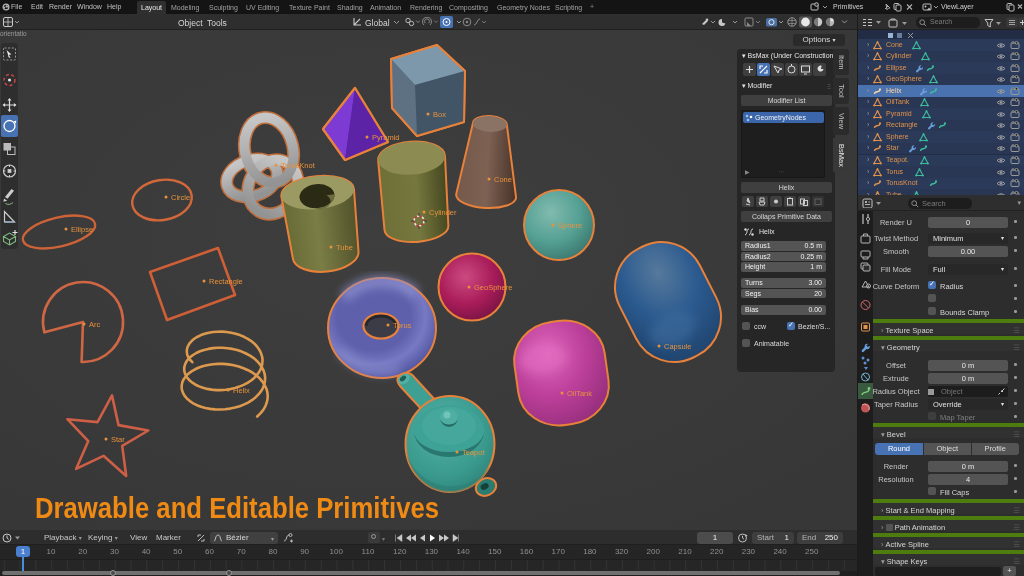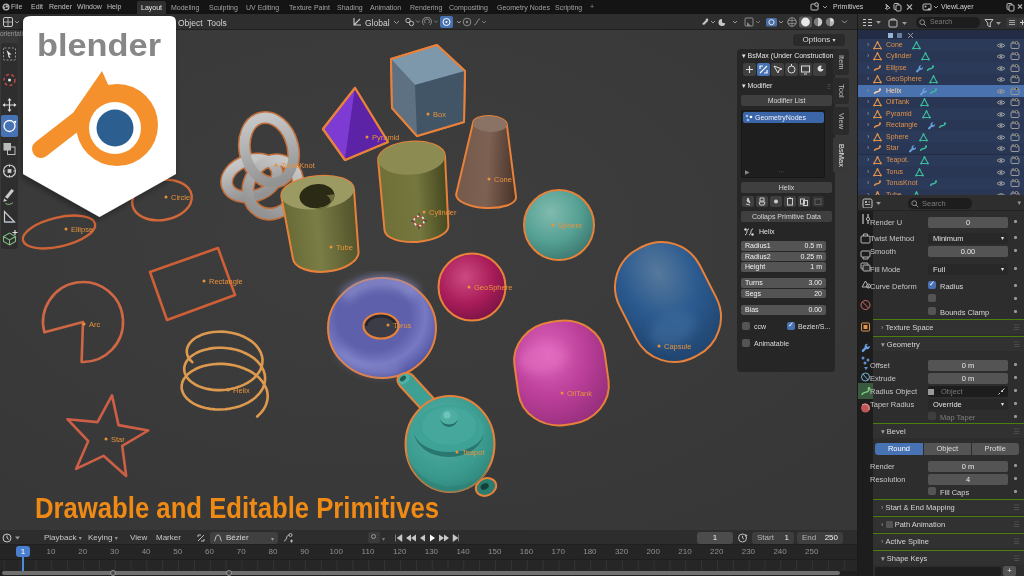--- a/index.html
+++ b/index.html
@@ -20,24 +20,24 @@
 
 #outliner{left:858px;top:14px;width:166px;height:181px;background:#232c45;font-size:7px;overflow:hidden;}
 #outhead{left:0;top:0;width:166px;height:16px;background:#2e2e2e;border-bottom:1px solid #202020;}
 .orow{position:absolute;left:0;width:166px;height:11.5px;color:#e5954f;}
 .orow .nm{position:absolute;left:28px;top:1.5px;}
 .orow .ar{position:absolute;left:9px;top:1.5px;color:#9a9a9a;font-size:7px;}
 
 #props{left:858px;top:195px;width:166px;height:381px;background:#2d2d2d;font-size:7.5px;color:#c6c6c6;}
 #prophead{position:absolute;left:0;top:0;width:166px;height:16px;background:#2e2e2e;border-bottom:1px solid #222;}
 #ptabs{position:absolute;left:0;top:16px;width:15px;height:365px;background:#1d1d1d;}
-.plabel{position:absolute;text-align:left;width:52px;}
+.plabel{position:absolute;text-align:center;width:52px;}
 .pwidget{position:absolute;background:#545454;border-radius:2px;color:#e8e8e8;text-align:center;height:11px;line-height:11px;}
 .pdrop{position:absolute;background:#282828;border-radius:2px;color:#e0e0e0;height:11px;line-height:11px;padding-left:5px;}
-.phdr{position:absolute;left:15px;width:151px;height:15px;background:#313131;border-top:1px solid #4d7c0f;color:#d5d5d5;line-height:15px;}
+.phdr{position:absolute;left:15px;width:151px;height:15px;background:#313131;border-top:4px solid #4d7c0f;color:#d5d5d5;line-height:15px;}
 .dot{position:absolute;width:2.5px;height:2.5px;border-radius:50%;background:#9a9a9a;}
 .cb{position:absolute;width:8px;height:8px;border-radius:2px;background:#545454;}
 .cb.chk{background:#4772b3;}
 .cb.chk:after{content:"✓";color:#fff;font-size:7px;position:absolute;left:1px;top:-1px;}
 
 #timeline{left:0;top:530px;width:857px;height:46px;background:#262626;font-size:8px;color:#c8c8c8;}
 #tlhead{position:absolute;left:0;top:0;width:857px;height:15px;background:#2d2d2d;border-bottom:1px solid #1f1f1f;}
 #tlhead .m{position:absolute;top:3px;white-space:nowrap;}
 #ruler{position:absolute;left:0;top:15px;width:857px;height:14px;background:#252525;color:#909090;}
 #ruler span{position:absolute;top:2px;transform:translateX(-50%);}
@@ -1121,33 +1121,13 @@
         <rect x="843.8499999999999" y="0" width="0.8" height="11" fill="#383838"></rect>
         <rect x="0" y="0" width="857" height="1" fill="#1e1e1e"></rect>
       </svg>
 <div class="abs" style="left:0;top:41px;width:857px;height:5px;background:#1f1f1f"></div>
       <div class="abs" style="left:2px;top:40.5px;width:838px;height:4.5px;background:#707070;border-radius:2.5px"></div>
 <div class="abs" style="left:110px;top:40px;width:6px;height:6px;border-radius:50%;background:#4a4a4a;border:1px solid #999"></div>
       <div class="abs" style="left:226px;top:40px;width:6px;height:6px;border-radius:50%;background:#4a4a4a;border:1px solid #999"></div>
       <div class="abs" style="left:22px;top:15.5px;width:1.6px;height:25px;background:#4a90d9"></div>
       <div class="abs" style="left:16px;top:16px;width:14px;height:11px;background:#4a7fd0;border-radius:3px;color:#fff;text-align:center;line-height:11px;font-size:8px">1</div>
 </div>
-<div id="badge" class="abs" style="left:23px;top:16px;width:153px;height:202px">
-<svg width="163" height="212" viewBox="0 0 163 212" style="position:absolute;left:-5px;top:-2px">
- <defs>
-          <filter id="bsh" x="-20%" y="-20%" width="140%" height="140%">
-            <feDropShadow dx="-2" dy="3" stdDeviation="3" flood-color="#000" flood-opacity="0.35"></feDropShadow>
-          </filter>
-        </defs>
- <g filter="url(#bsh)">
-  <path d="M13,2 H152 Q158,2 158,8 V160 L81.5,203 L5,160 V8 Q5,2 13,2 Z" fill="#ffffff"></path>
- </g>
- <text x="81" y="42" text-anchor="middle" font-size="32" font-weight="bold" fill="#878787" textLength="124" lengthAdjust="spacingAndGlyphs">blender</text>
- <g>
-  <line x1="23" y1="135" x2="72" y2="97" stroke="#f5912c" stroke-width="18" stroke-linecap="round"></line>
-  <path d="M55,99 L84,57 L101,95 Z" fill="#f5912c"></path>
-  <circle cx="99" cy="111" r="41" fill="#f5912c"></circle>
-  <circle cx="97" cy="114" r="26" fill="#ffffff"></circle>
-  <circle cx="97" cy="114" r="18.5" fill="#2c5e8f"></circle>
- </g>
-</svg>
 </div>
-</div>
 
 </body></html>

